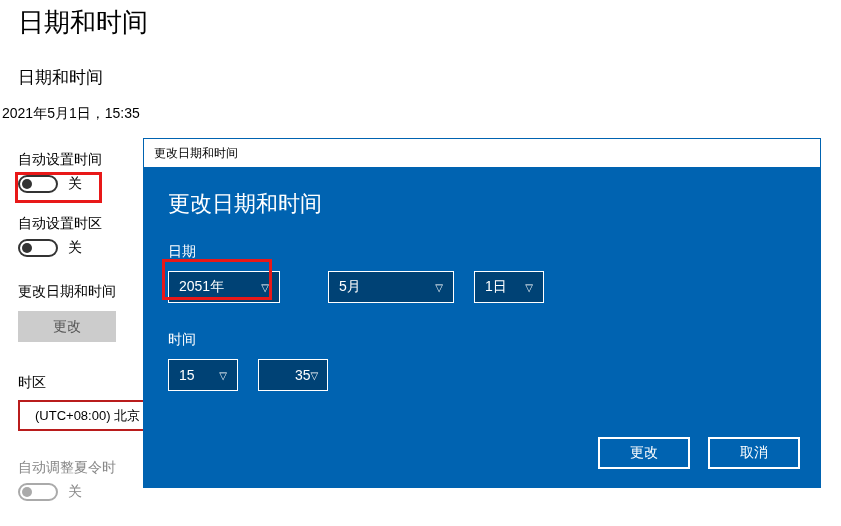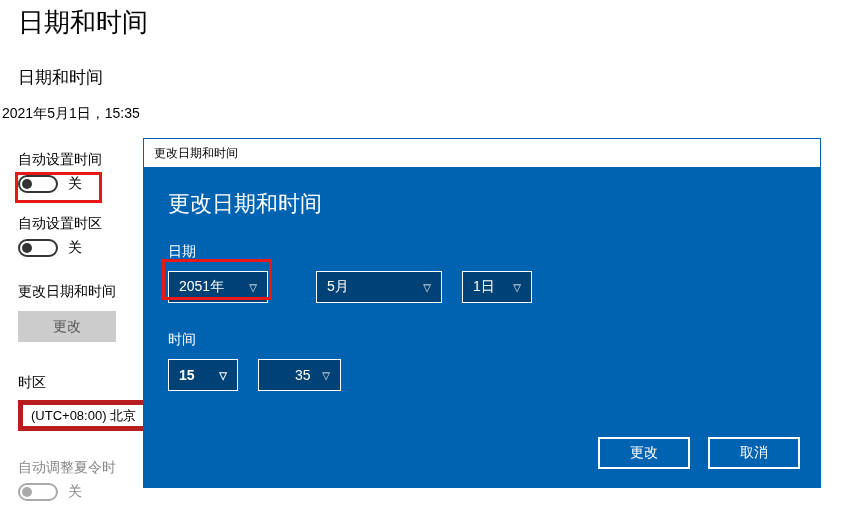--- a/index.html
+++ b/index.html
@@ -22,35 +22,35 @@
     .toggle.disabled { border-color: #aaa; }
     .toggle-knob { width: 10px; height: 10px; background: #333; border-radius: 50%; position: absolute; left: 2px; top: 2px; }
     .toggle.disabled .toggle-knob { background: #aaa; }
     .toggle-text { font-size: 14px; color: #000; }
     .toggle-text.disabled { color: #888; }
     
     .highlight-box1 { position: absolute; left: 15px; top: 172px; width: 87px; height: 31px; border: 3px solid #e81818; pointer-events: none; }
     
     .change-btn { margin: 10px 0 0 18px; width: 98px; height: 31px; background: #ccc; border: none; color: #555; font-size: 14px; cursor: pointer; }
     
-    .tz-dropdown { margin: 8px 0 0 18px; width: 130px; height: 31px; border: 5px solid #b91c1c; display: flex; align-items: center; padding: 0 8px; font-size: 13px; overflow: hidden; white-space: nowrap; background: #fff; }
+    .tz-dropdown { margin: 8px 0 0 18px; width: 130px; height: 31px; border: 2px solid #b91c1c; display: flex; align-items: center; padding: 0 15px; font-size: 13px; overflow: hidden; white-space: nowrap; background: #fff; }
     
     .dialog { position: absolute; left: 143px; top: 138px; width: 678px; height: 350px; background: #0063b1; border: 1px solid #0063b1; }
     .dialog-titlebar { height: 28px; background: #fff; color: #000; font-size: 12px; padding: 6px 10px; }
     .dialog-body { padding: 22px 24px; color: #fff; }
     .dialog-heading { font-size: 22px; font-weight: 400; margin-bottom: 24px; }
     .field-label { font-size: 14px; margin-bottom: 10px; }
     
     .dropdown-row { display: flex; gap: 20px; margin-bottom: 28px; }
     .dd { height: 32px; background: #004275; border: 1px solid #fff; display: flex; align-items: center; justify-content: space-between; padding: 0 10px; font-size: 14px; cursor: pointer; color: #fff; }
-    .dd.year { width: 100px; }
+    .dd.year { width: 112px; }
     .dd.month { width: 126px; margin-left: 28px; }
     .dd.day { width: 70px; }
-    .dd.hour { width: 70px; font-weight: bold; }
-    .dd.minute { width: 83px; padding-left: 36px; }
+    .dd.hour { width: 70px; }
+    .dd.minute { width: 70px; padding-left: 36px; }
     .dd .chev { font-size: 10px; }
     
     .highlight-box2 { position: absolute; left: 162px; top: 259px; width: 110px; height: 41px; border: 3px solid #e81818; pointer-events: none; z-index: 10; }
     
     .dialog-buttons { position: absolute; right: 20px; bottom: 18px; display: flex; gap: 18px; }
     .dlg-btn { width: 92px; height: 32px; border: 2px solid #fff; background: transparent; color: #fff; font-size: 14px; cursor: pointer; display: flex; align-items: center; justify-content: center; }
   </style>
 </head>
 <body>
 

